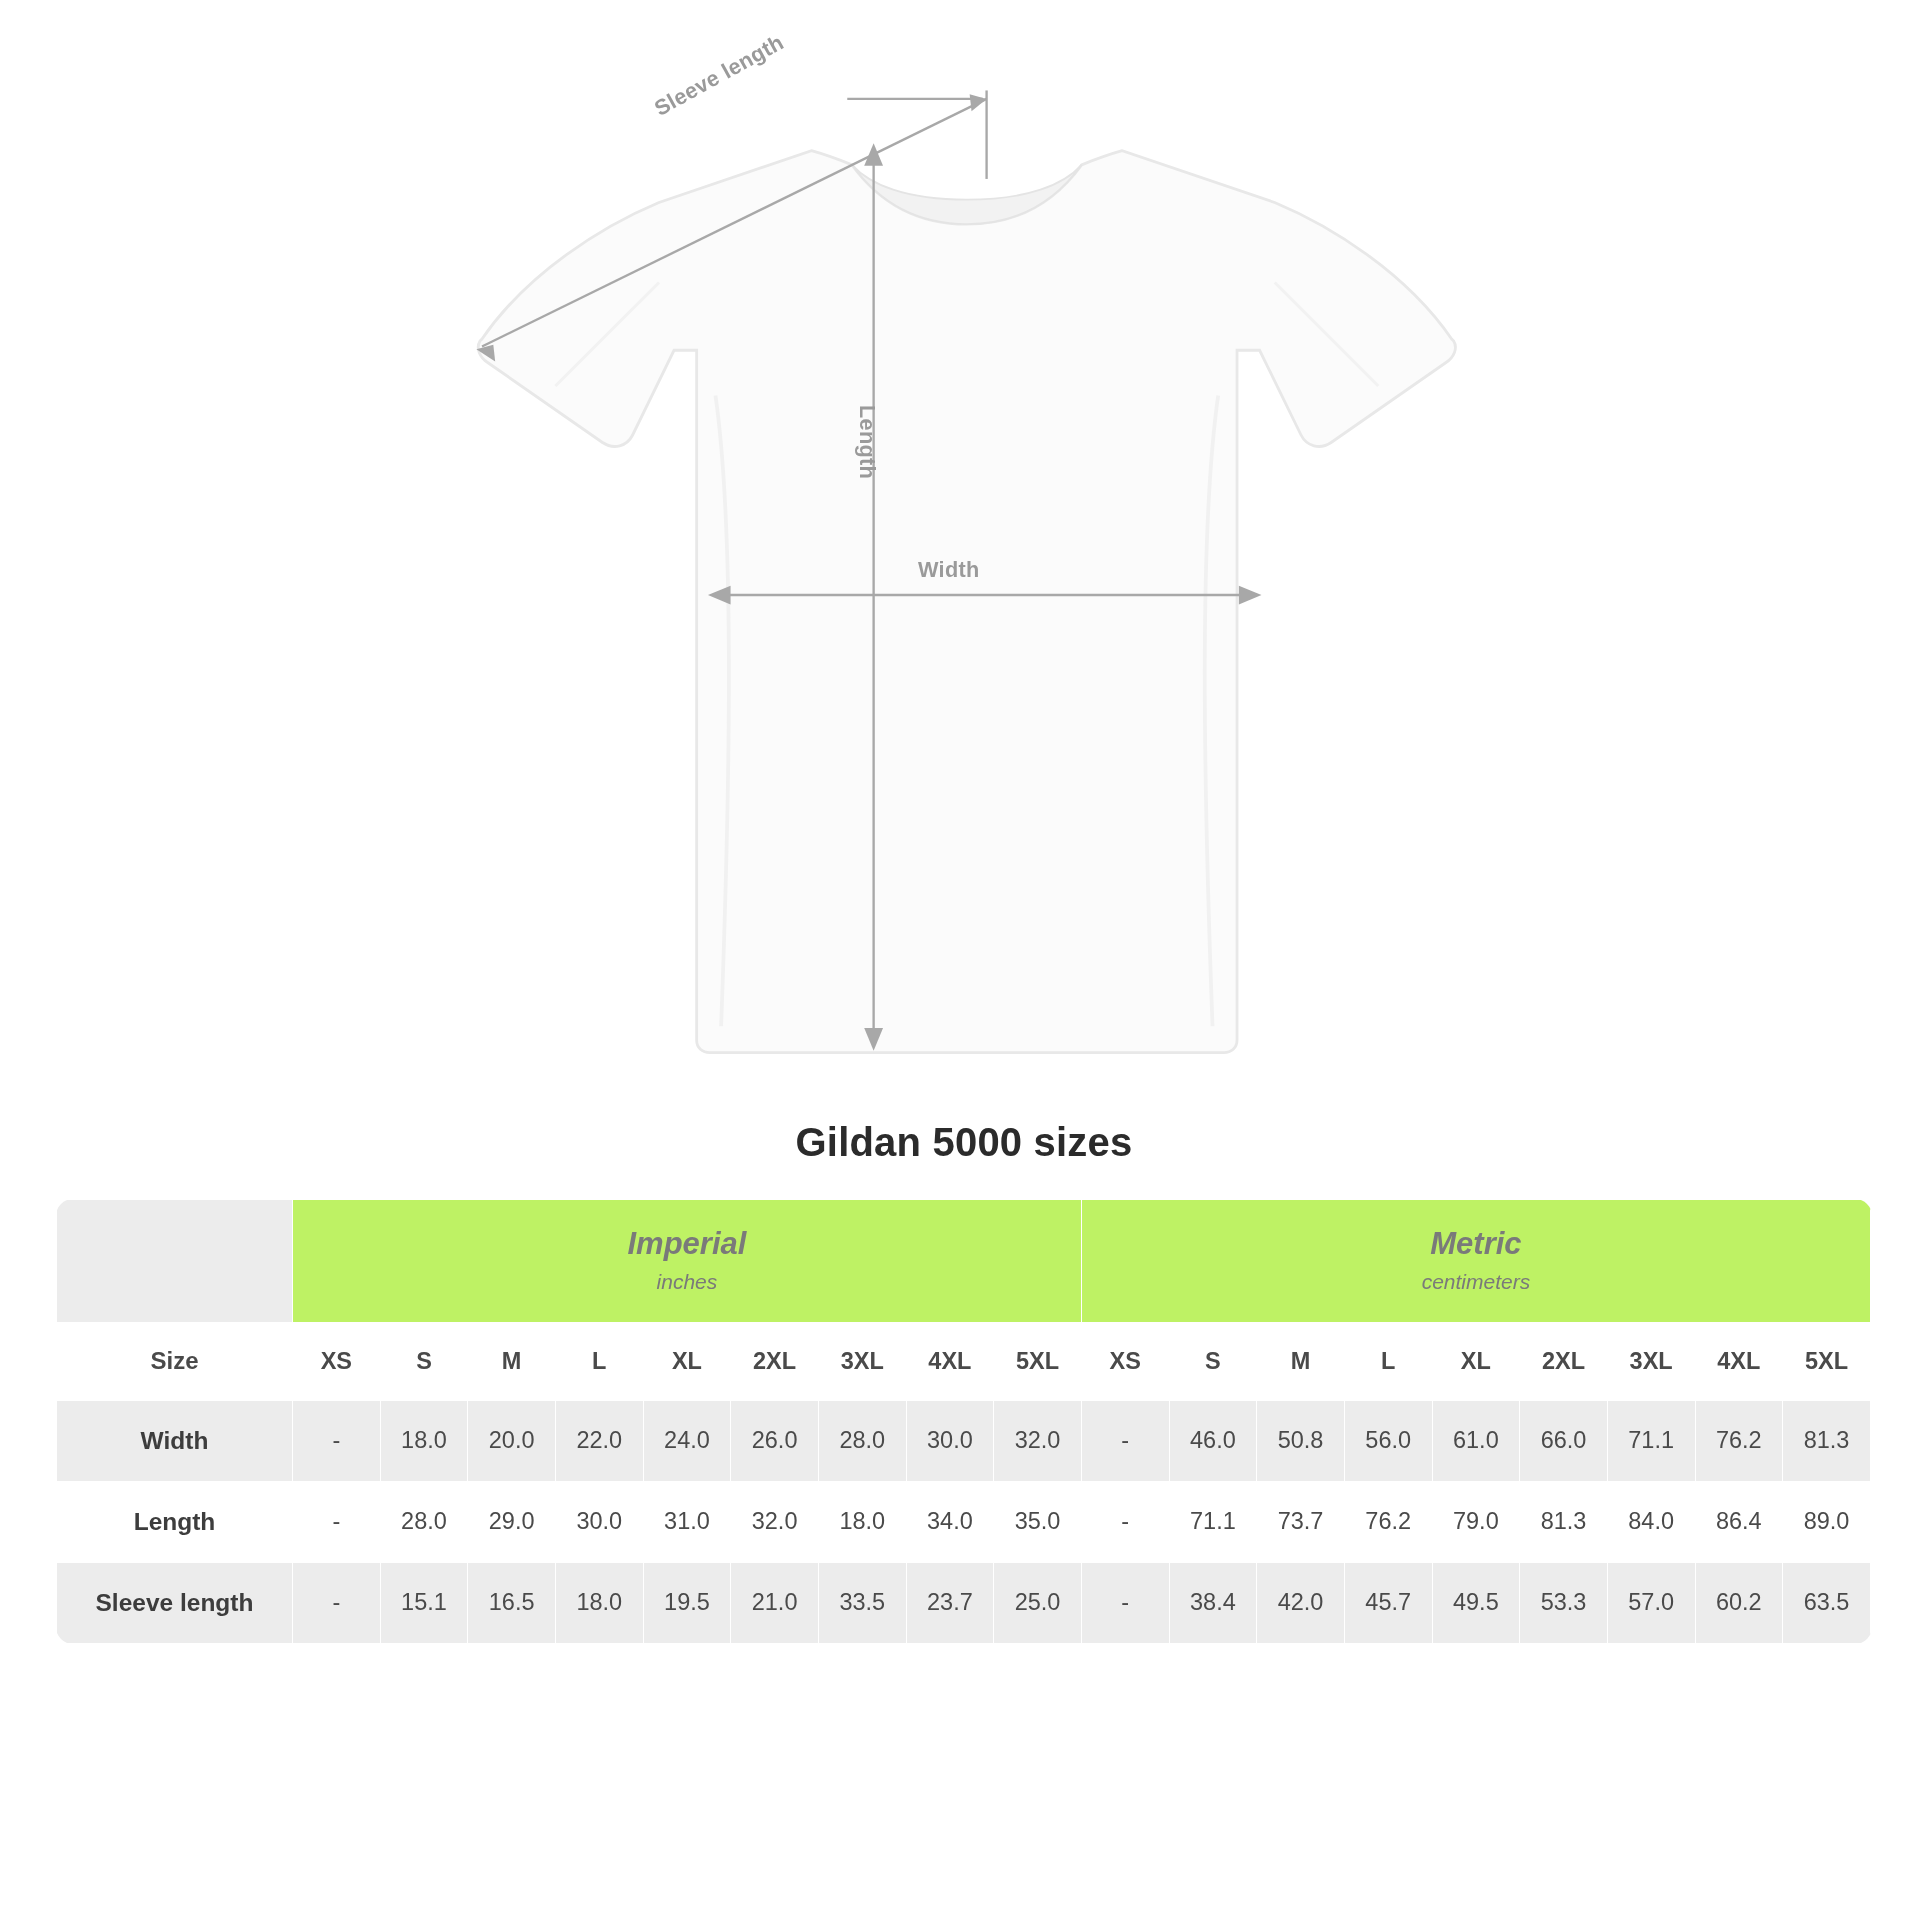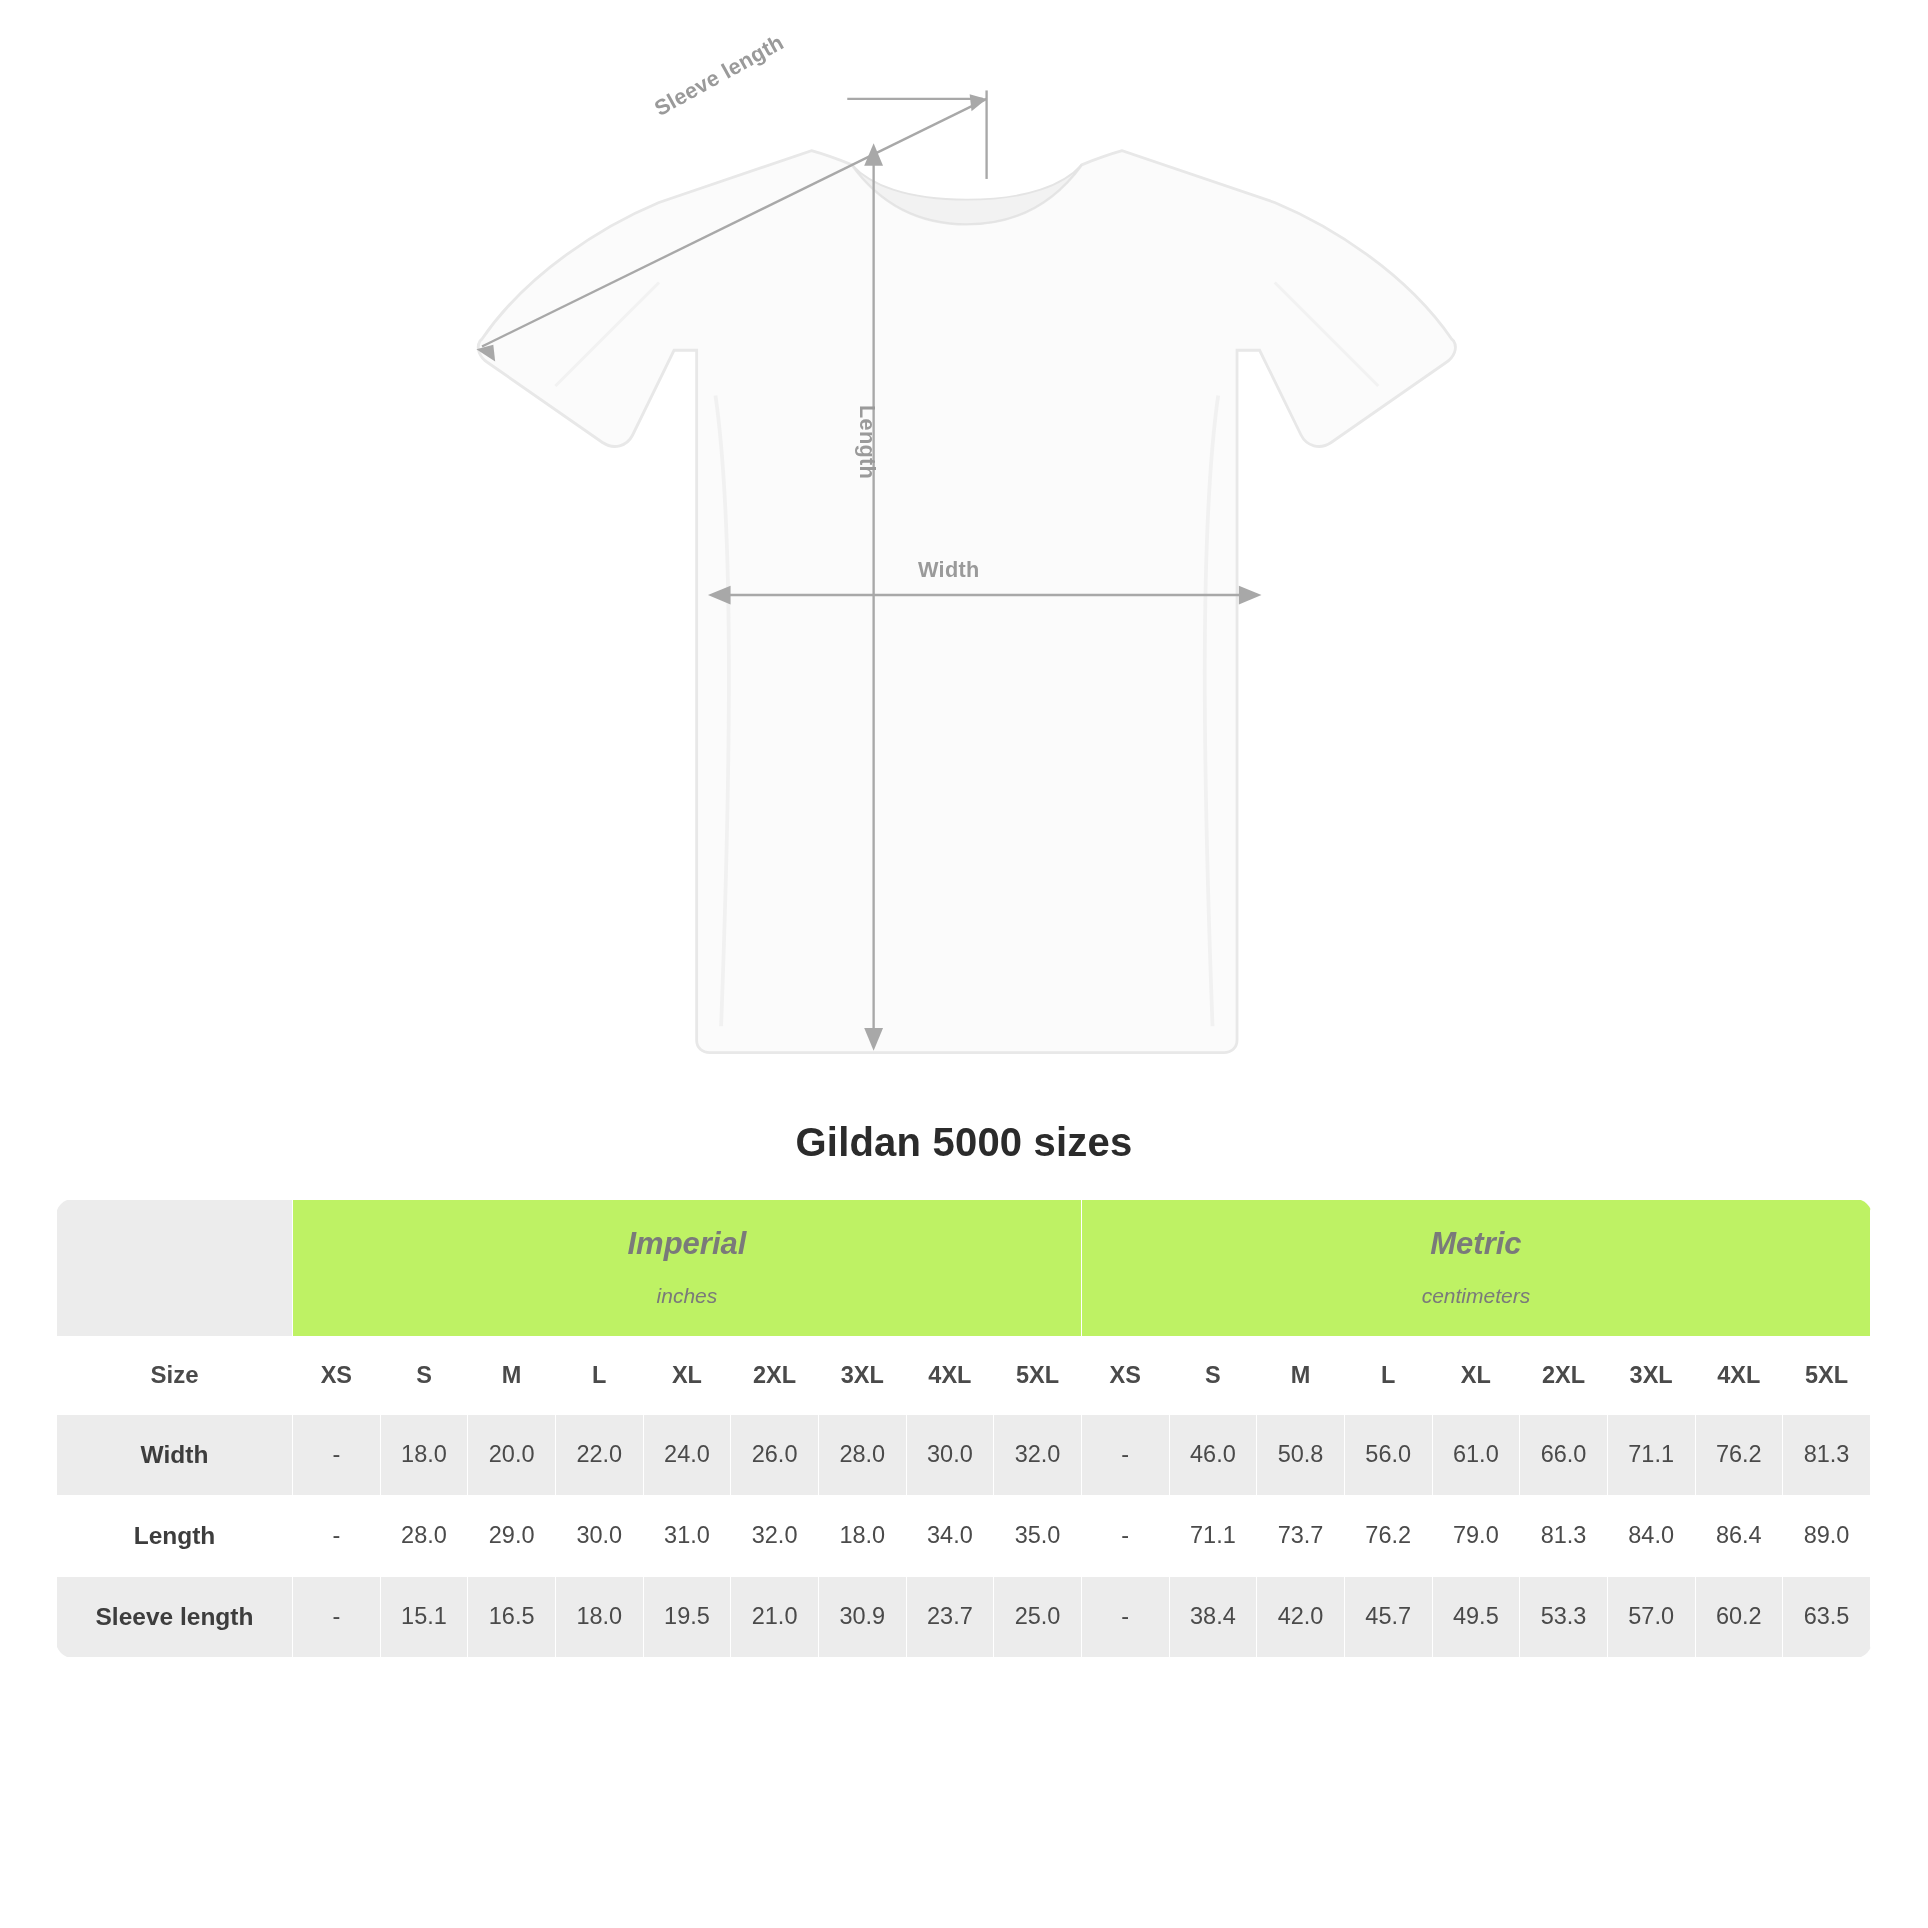--- a/index.html
+++ b/index.html
@@ -102,21 +102,21 @@
     font-style: italic;
     color: #7a7a7a;
     display: block;
     line-height: 1.25;
   }
   .band-cell .band-unit-sub {
     font-size: 21px;
     font-style: italic;
     color: #7a7a7a;
     display: block;
-    margin-top: 20px;
+    margin-top: 6px;
   }
   .band-cell.blank { background: #ececec; }
 
   .rowlabel-col { width: 235px; }
 
   
   tr.size-row td {
     background: #ffffff;
     padding: 24.5px 0;
     font-size: 23.5px;
@@ -299,21 +299,21 @@
       </tr>
 
       <tr class="data-row shaded">
         <td class="rowlabel rowlabel-col">Sleeve length</td>
         <td>-</td>
         <td>15.1</td>
         <td>16.5</td>
         <td>18.0</td>
         <td>19.5</td>
         <td>21.0</td>
-        <td>30.9</td>
+        <td>33.5</td>
         <td>23.7</td>
         <td>25.0</td>
         <td>-</td>
         <td>38.4</td>
         <td>42.0</td>
         <td>45.7</td>
         <td>49.5</td>
         <td>53.3</td>
         <td>57.0</td>
         <td>60.2</td>

